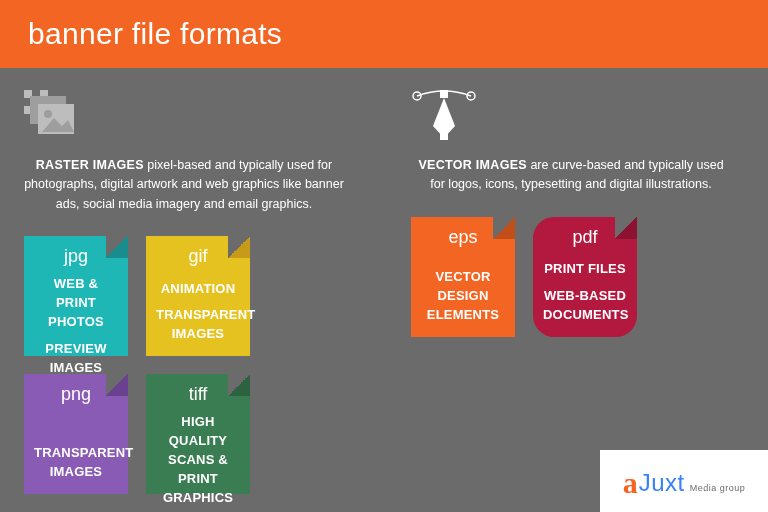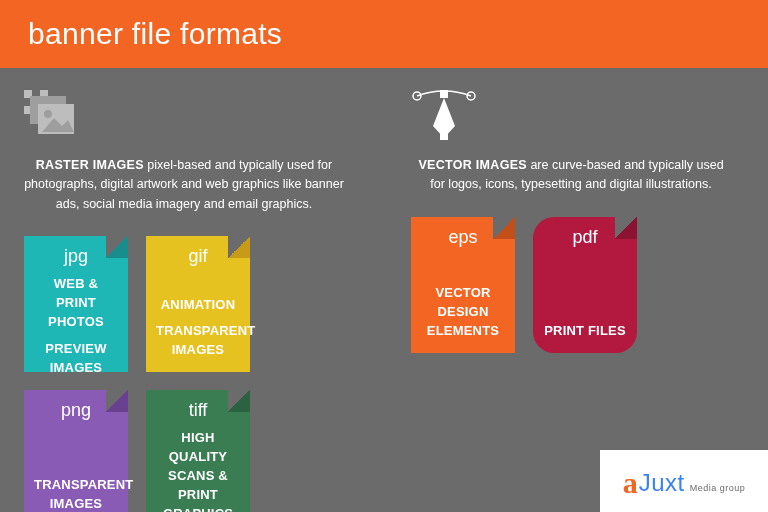--- a/index.html
+++ b/index.html
@@ -5,21 +5,21 @@
   * { margin:0; padding:0; box-sizing:border-box; }
   body { width:768px; height:512px; background:#6b6b6b; font-family:Arial,Helvetica,sans-serif; overflow:hidden; position:relative; }
   .header { background:#f26522; height:68px; display:flex; align-items:center; padding-left:28px; }
   .header h1 { color:#fff; font-weight:300; font-size:30px; letter-spacing:.3px; }
   .content { padding:22px 30px 0 24px; display:flex; gap:60px;text-align:center; }
   .col { flex:1; }
   .iconrow { height:56px; display:flex; align-items:flex-start; }
   .desc { color:#fff; font-size:12.5px; line-height:1.55; margin-top:10px; max-width:320px; }
   .desc strong { font-weight:700; letter-spacing:.3px; }
   .cards { display:flex; gap:18px; margin-top:22px; flex-wrap:wrap; max-width:260px; }
-  .card { width:104px; height:136px; position:relative; color:#fff; padding:10px 10px 12px 10px; display:flex; flex-direction:column; }
+  .card { width:104px; height:120px; position:relative; color:#fff; padding:10px 10px 12px 10px; display:flex; flex-direction:column; }
   .card .fmt { font-size:18px; font-weight:400; }
   .card .uses { font-size:13px; font-weight:600; letter-spacing:.2px; line-height:1.45; margin-top:auto; text-transform:uppercase; }
   .card .uses span { display:block; margin-top:8px; }
   .card::before { content:""; position:absolute; top:0; right:0; width:22px; height:22px; background:linear-gradient(135deg,transparent 50%, rgba(0,0,0,.22) 50%); }
   .card.jpg { background:#1fb6b6; } .card.jpg::before{ background:linear-gradient(135deg,#6b6b6b 50%,#178d8d 50%);}
   .card.gif { background:#e6c221; } .card.gif::before{ background:linear-gradient(135deg,#6b6b6b 50%,#c79a17 50%);}
   .card.png { background:#8a5bb5; } .card.png::before{ background:linear-gradient(135deg,#6b6b6b 50%,#6a4191 50%);}
   .card.tiff{ background:#3a7d52; } .card.tiff::before{ background:linear-gradient(135deg,#6b6b6b 50%,#2d6240 50%);}
   .card.eps { background:#f26522; } .card.eps::before{ background:linear-gradient(135deg,#6b6b6b 50%,#c24f17 50%);}
   .card.pdf { background:#b3193f;border-radius:21px; } .card.pdf::before{ background:linear-gradient(135deg,#6b6b6b 50%,#8c1231 50%);}
@@ -107,20 +107,21 @@
         <div class="card eps">
           <div class="fmt">eps</div>
           <div class="uses">
             <span>VECTOR DESIGN ELEMENTS</span>
           </div>
         </div>
         <div class="card pdf">
           <div class="fmt">pdf</div>
           <div class="uses">
             <span>PRINT FILES</span>
+            <span>WEB-BASED DOCUMENTS</span>
           </div>
         </div>
       </div>
   </div>
 
 </div>
 
 <div class="logo">
   <div class="logo-inner">
     <span class="logo-q">a</span>

